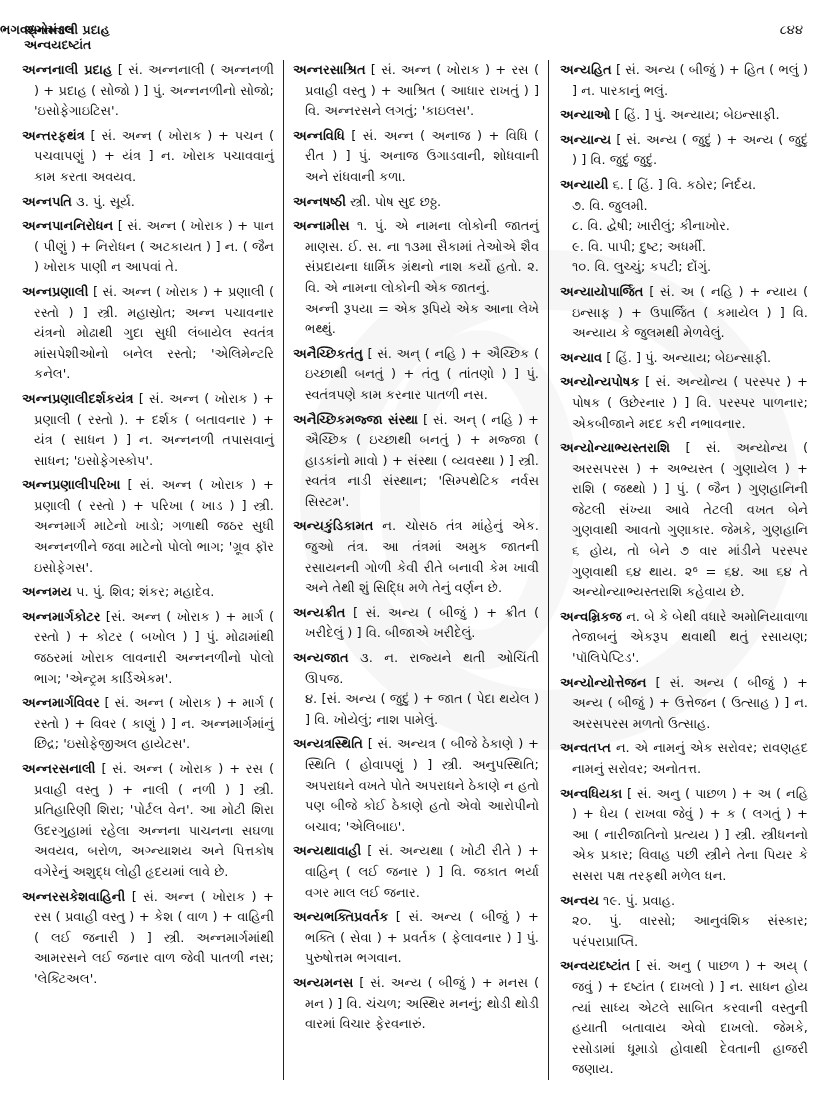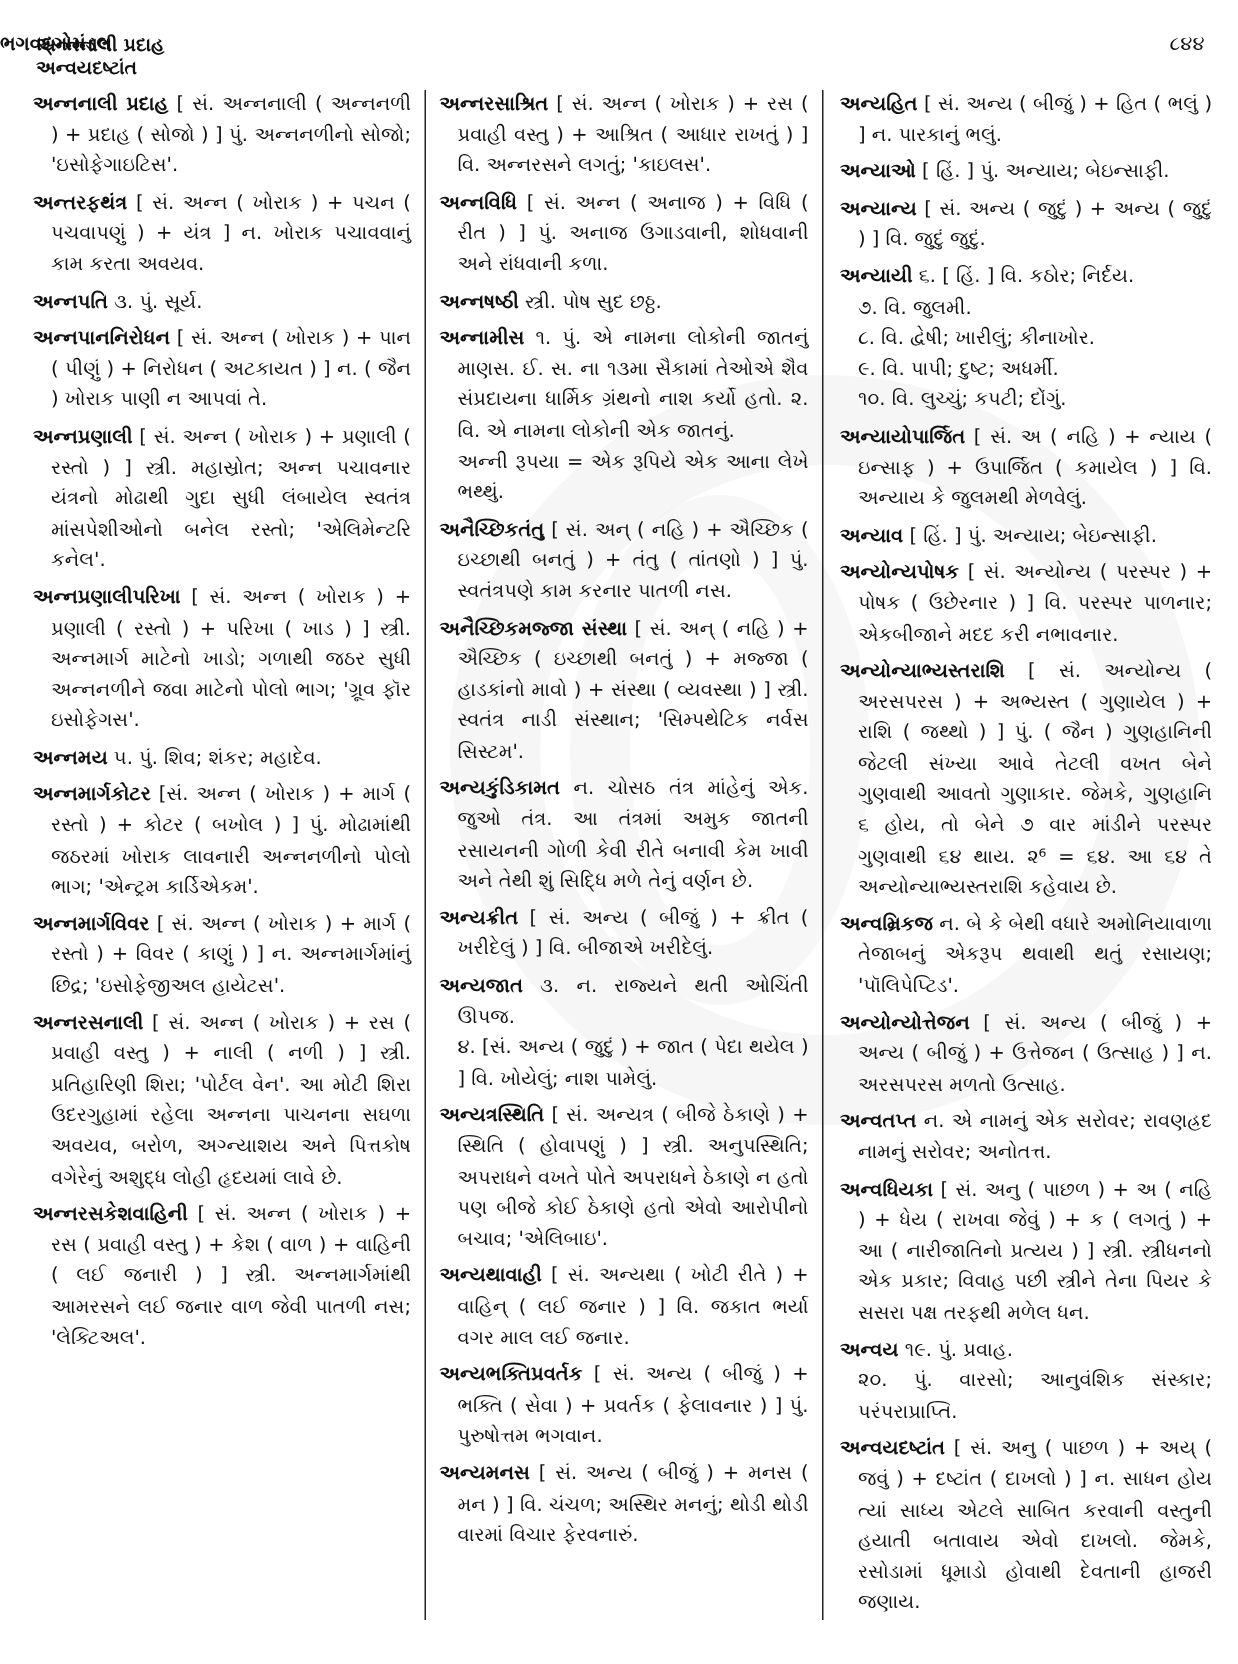--- a/index.html
+++ b/index.html
@@ -43,20 +43,21 @@
 
   <div class="divider d1"></div>
   <div class="divider d2"></div>
 
   <div class="col col1">
       <p class="entry"><span class="hw">અન્નનાલી પ્રદાહ</span><span> [ સં. અન્નનાલી ( અન્નનળી ) + પ્રદાહ ( સોજો ) ] પું. અન્નનળીનો સોજો; 'ઇસોફેગાઇટિસ'.</span></p>
       <p class="entry"><span class="hw">અન્તરફથંત્ર</span><span> [ સં. અન્ન ( ખોરાક ) + પચન ( પચવાપણું ) + યંત્ર ] ન. ખોરાક પચાવવાનું કામ કરતા અવયવ.</span></p>
       <p class="entry"><span class="hw">અન્નપતિ</span><span> ૩. પું. સૂર્ય.</span></p>
       <p class="entry"><span class="hw">અન્નપાનનિરોધન</span><span> [ સં. અન્ન ( ખોરાક ) + પાન ( પીણું ) + નિરોધન ( અટકાયત ) ] ન. ( જૈન ) ખોરાક પાણી ન આપવાં તે.</span></p>
       <p class="entry"><span class="hw">અન્નપ્રણાલી</span><span> [ સં. અન્ન ( ખોરાક ) + પ્રણાલી ( રસ્તો ) ] સ્ત્રી. મહાસ્રોત; અન્ન પચાવનાર યંત્રનો મોઢાથી ગુદા સુધી લંબાયેલ સ્વતંત્ર માંસપેશીઓનો બનેલ રસ્તો; 'એલિમેન્ટરિ કનેલ'.</span></p>
+      <p class="entry"><span class="hw">અન્નપ્રણાલીદર્શકયંત્ર</span><span> [ સં. અન્ન ( ખોરાક ) + પ્રણાલી ( રસ્તો ). + દર્શક ( બતાવનાર ) + યંત્ર ( સાધન ) ] ન. અન્નનળી તપાસવાનું સાધન; 'ઇસોફેગસ્કોપ'.</span></p>
       <p class="entry"><span class="hw">અન્નપ્રણાલીપરિખા</span><span> [ સં. અન્ન ( ખોરાક ) + પ્રણાલી ( રસ્તો ) + પરિખા ( ખાડ ) ] સ્ત્રી. અન્નમાર્ગ માટેનો ખાડો; ગળાથી જઠર સુધી અન્નનળીને જવા માટેનો પોલો ભાગ; 'ગ્રૂવ ફૉર ઇસોફેગસ'.</span></p>
       <p class="entry"><span class="hw">અન્નમય</span><span> ૫. પું. શિવ; શંકર; મહાદેવ.</span></p>
       <p class="entry"><span class="hw">અન્નમાર્ગકોટર</span><span> [સં. અન્ન ( ખોરાક ) + માર્ગ ( રસ્તો ) + કોટર ( બખોલ ) ] પું. મોઢામાંથી જઠરમાં ખોરાક લાવનારી અન્નનળીનો પોલો ભાગ; 'એન્ટ્રમ કાર્ડિએકમ'.</span></p>
       <p class="entry"><span class="hw">અન્નમાર્ગવિવર</span><span> [ સં. અન્ન ( ખોરાક ) + માર્ગ ( રસ્તો ) + વિવર ( કાણું ) ] ન. અન્નમાર્ગમાંનું છિદ્ર; 'ઇસોફેજીઅલ હાયેટસ'.</span></p>
       <p class="entry"><span class="hw">અન્નરસનાલી</span><span> [ સં. અન્ન ( ખોરાક ) + રસ ( પ્રવાહી વસ્તુ ) + નાલી ( નળી ) ] સ્ત્રી. પ્રતિહારિણી શિરા; 'પોર્ટલ વેન'. આ મોટી શિરા ઉદરગુહામાં રહેલા અન્નના પાચનના સઘળા અવયવ, બરોળ, અગ્ન્યાશય અને પિત્તકોષ વગેરેનું અશુદ્ધ લોહી હૃદયમાં લાવે છે.</span></p>
       <p class="entry"><span class="hw">અન્નરસકેશવાહિની</span><span> [ સં. અન્ન ( ખોરાક ) + રસ ( પ્રવાહી વસ્તુ ) + કેશ ( વાળ ) + વાહિની ( લઈ જનારી ) ] સ્ત્રી. અન્નમાર્ગમાંથી આમરસને લઈ જનાર વાળ જેવી પાતળી નસ; 'લેક્ટિઅલ'.</span></p>
     </div>
   <div class="col col2">
       <p class="entry"><span class="hw">અન્નરસાશ્રિત</span><span> [ સં. અન્ન ( ખોરાક ) + રસ ( પ્રવાહી વસ્તુ ) + આશ્રિત ( આધાર રાખતું ) ] વિ. અન્નરસને લગતું; 'કાઇલસ'.</span></p>
       <p class="entry"><span class="hw">અન્નવિધિ</span><span> [ સં. અન્ન ( અનાજ ) + વિધિ ( રીત ) ] પું. અનાજ ઉગાડવાની, શોધવાની અને રાંધવાની કળા.</span></p>

